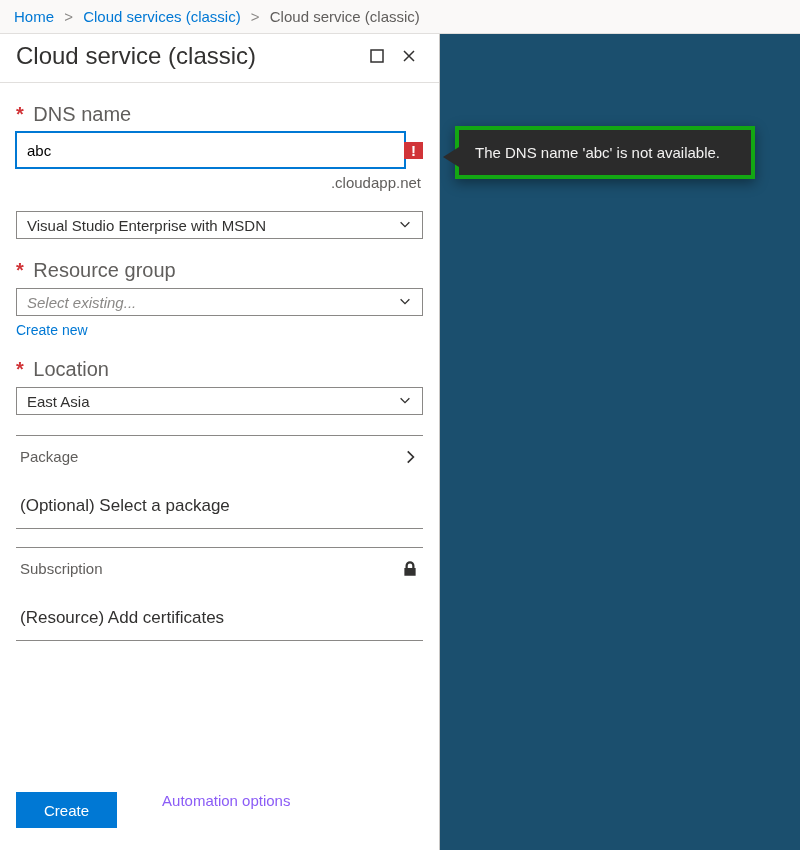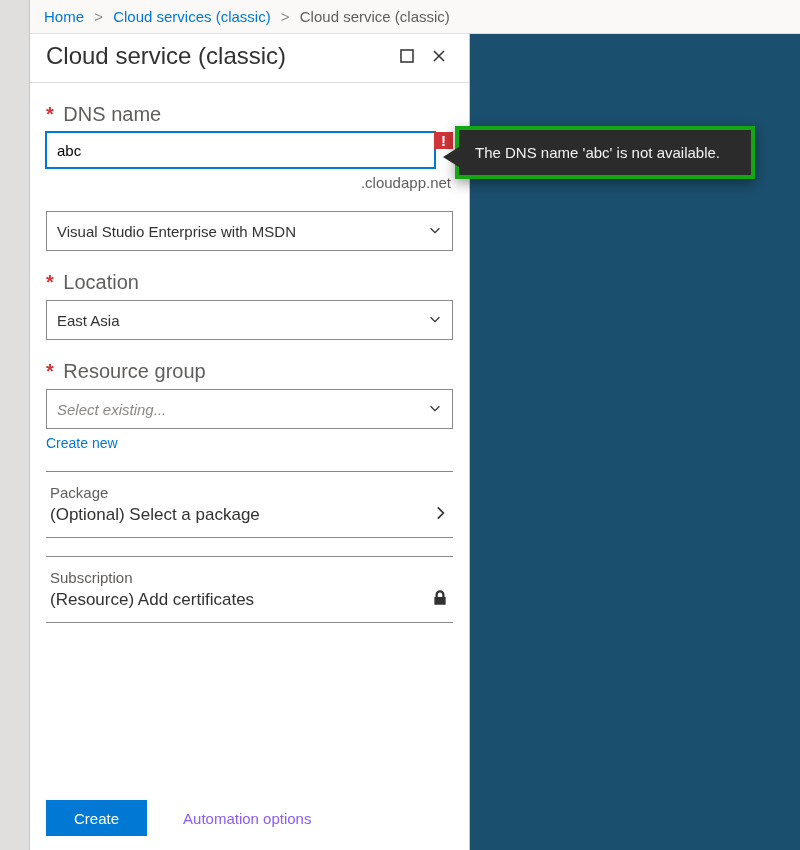--- a/index.html
+++ b/index.html
@@ -10,20 +10,21 @@
       background: #f3f2f1;
       width: 800px;
       height: 850px;
       overflow: hidden;
       position: relative;
     }
     .app-shell {
       display: flex;
       height: 100%;
       width: 100%;
+      flex-direction: column;
     }
     .left-gutter {
       width: 30px;
       background: #e1dfdd;
       border-right: 1px solid #c8c6c4;
     }
     .main {
       flex: 1;
       display: flex;
       flex-direction: column;
@@ -84,21 +85,21 @@
     .field-label {
       font-size: 20px;
       color: #605e5c;
       margin-bottom: 6px;
       display: block;
     }
     .req { color: #d13438; margin-right: 4px; font-weight: bold;}
     .input-row {
       position: relative;
       display: flex;
-      align-items: flex-start;
+      align-items: center;
     }
     .text-input {
       width: 100%;
       height: 36px;
       border: 1px solid #323130;
       outline: 2px solid #0078d4;
       outline-offset: -1px;
       padding: 0 10px;
       font-size: 15px;
       font-family: inherit;
@@ -115,21 +116,21 @@
     }
     .suffix {
       text-align: right;
       color: #605e5c;
       font-size: 15px;
       padding-top: 6px;
       padding-right: 2px;
     }
     .select {
       width: 100%;
-      height: 40px;
+      height: 28px;
       border: 1px solid #8a8886;
       display: flex;
       align-items: center;
       justify-content: space-between;
       padding: 0 10px;
       cursor: pointer;
       background: #fff;
       font-size: 15px;
     }
     .select.placeholder { color: #8a8886; font-style: italic; }
@@ -140,34 +141,34 @@
       font-size: 14px;
       cursor: pointer;
       display: inline-block;
       margin-top: 6px;
     }
     .divider-row {
       border-top: 1px solid #8a8886;
       border-bottom: 1px solid #8a8886;
       padding: 12px 4px;
       display: flex;
-      align-items: flex-end;
+      align-items: flex-start;
       justify-content: space-between;
       margin-bottom: 18px;
       cursor: pointer;
     }
     .divider-row .labels { display: flex; flex-direction: column; gap: 4px;}
     .divider-row .title { font-size: 15px; color: #605e5c; }
-    .divider-row .sub { font-size: 17px; color: #323130; }
+    .divider-row .sub { font-size: 17px; color: #323130; margin-top: 27px; }
     .divider-row svg { width: 18px; height: 18px; }
     .blade-footer {
-      padding: 12px 16px 14px 16px;
-      display: flex;
-      align-items: center;
-      gap: 36px;
+      padding: 12px 16px 22px 16px;
+      display: flex;
+      align-items: flex-start;
+      gap: 45px;
     }
     .primary-btn {
       background: #0078d4;
       color: #fff;
       border: none;
       height: 36px;
       padding: 0 28px;
       font-size: 15px;
       cursor: pointer;
     }
@@ -252,48 +253,48 @@
                 <svg viewBox="0 0 16 16" fill="none" stroke="#323130" stroke-width="1.5">
                     <path d="M3 6l5 5 5-5"></path>
                   </svg>
               </span>
             </div>
           </div>
 
           <div class="field">
             <label class="field-label">
               <span class="req">*</span>
+              <span>Resource group</span>
+            </label>
+            <div class="select placeholder">
+              <span>Select existing...</span>
+              <span>
+                <svg viewBox="0 0 16 16" fill="none" stroke="#323130" stroke-width="1.5">
+                    <path d="M3 6l5 5 5-5"></path>
+                  </svg>
+              </span>
+            </div>
+            <a class="link">Create new</a>
+          </div>
+
+          <div class="field">
+            <label class="field-label">
+              <span class="req">*</span>
               <span>Location</span>
             </label>
             <div class="select">
               <span>East Asia</span>
               <span>
                 <svg viewBox="0 0 16 16" fill="none" stroke="#323130" stroke-width="1.5">
                     <path d="M3 6l5 5 5-5"></path>
                   </svg>
               </span>
             </div>
           </div>
 
-          <div class="field">
-            <label class="field-label">
-              <span class="req">*</span>
-              <span>Resource group</span>
-            </label>
-            <div class="select placeholder">
-              <span>Select existing...</span>
-              <span>
-                <svg viewBox="0 0 16 16" fill="none" stroke="#323130" stroke-width="1.5">
-                    <path d="M3 6l5 5 5-5"></path>
-                  </svg>
-              </span>
-            </div>
-            <a class="link">Create new</a>
-          </div>
-
           <div class="divider-row">
             <div class="labels">
               <span class="title">Package</span>
               <span class="sub">(Optional) Select a package</span>
             </div>
             <span>
               <svg viewBox="0 0 16 16" fill="none" stroke="#323130" stroke-width="1.5">
                   <path d="M6 3l5 5-5 5"></path>
                 </svg>
             </span>

